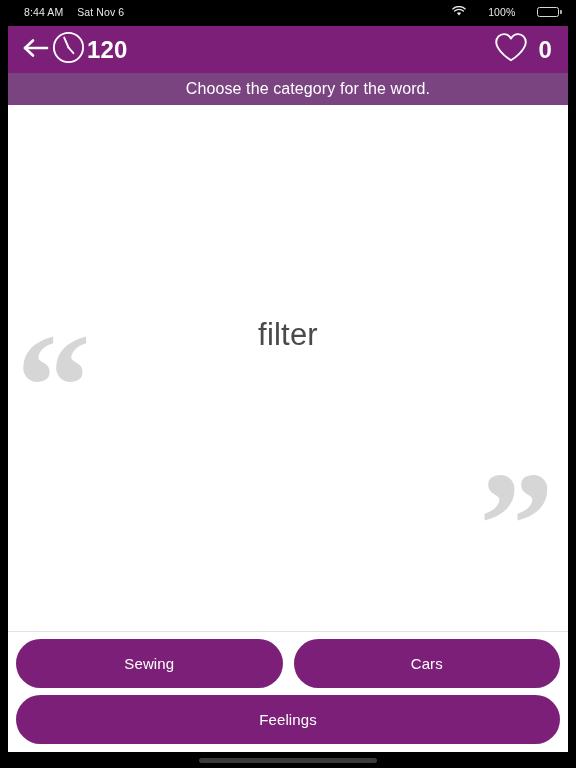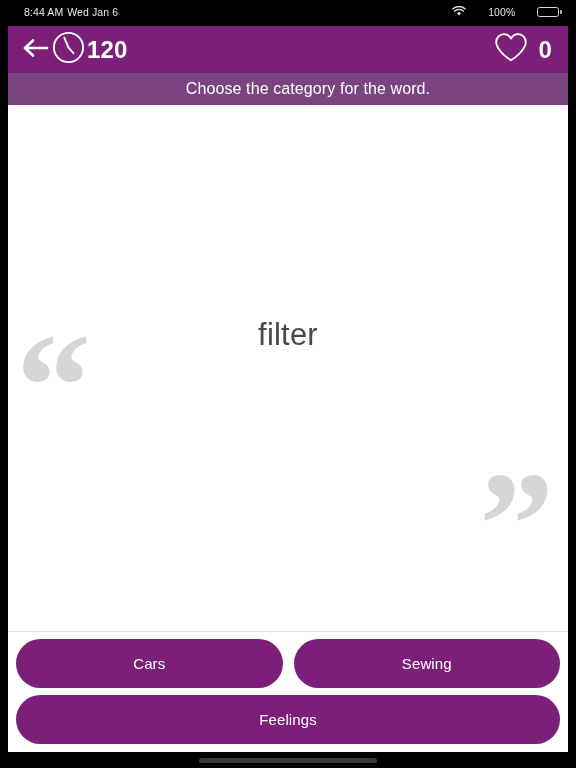--- a/index.html
+++ b/index.html
@@ -35,21 +35,21 @@
     justify-content: space-between;
     padding: 0 14px 0 24px;
     box-sizing: border-box;
     color: #e8e8e8;
     font-size: 10.5px;
     letter-spacing: 0.1px;
   }
   .status-left {
     display: flex;
     align-items: center;
-    gap: 4px;
+    gap: 14px;
   }
   .status-right {
     display: flex;
     align-items: center;
     gap: 22px;
   }
   .wifi-icon { display: block; }
   .battery-wrap {
     display: flex;
     align-items: center;
@@ -219,21 +219,21 @@
   }
 </style>
 </head>
 <body>
 
 <div class="device">
 
   <div class="status-bar">
     <div class="status-left">
       <span>8:44 AM</span>
-      <span>Wed Jan 6</span>
+      <span>Sat Nov 6</span>
     </div>
     <div class="status-right">
       <span class="wifi-icon">
         <svg width="14" height="11" viewBox="0 0 14 11">
           <path d="M7 9.6 L9.1 7.1 A3.3 3.3 0 0 0 4.9 7.1 Z" fill="#e8e8e8"></path>
           <path d="M2.6 5.1 A6.6 6.6 0 0 1 11.4 5.1" stroke="#e8e8e8" stroke-width="1.3" fill="none" stroke-linecap="round"></path>
           <path d="M0.8 2.9 A9.2 9.2 0 0 1 13.2 2.9" stroke="#e8e8e8" stroke-width="1.3" fill="none" stroke-linecap="round"></path>
         </svg>
       </span>
       <span>100%</span>
@@ -278,22 +278,22 @@
     </div>
 
     <div class="card">
       <span class="quote quote-open">“</span>
       <span class="quote quote-close">”</span>
       <div class="word">filter</div>
     </div>
 
     <div class="answers">
       <div class="answer-row">
+        <button class="answer-btn">Sewing</button>
         <button class="answer-btn">Cars</button>
-        <button class="answer-btn">Sewing</button>
       </div>
       <div class="answer-row">
         <button class="answer-btn">Feelings</button>
       </div>
     </div>
 
   </div>
 
   <div class="home-indicator"></div>
 

